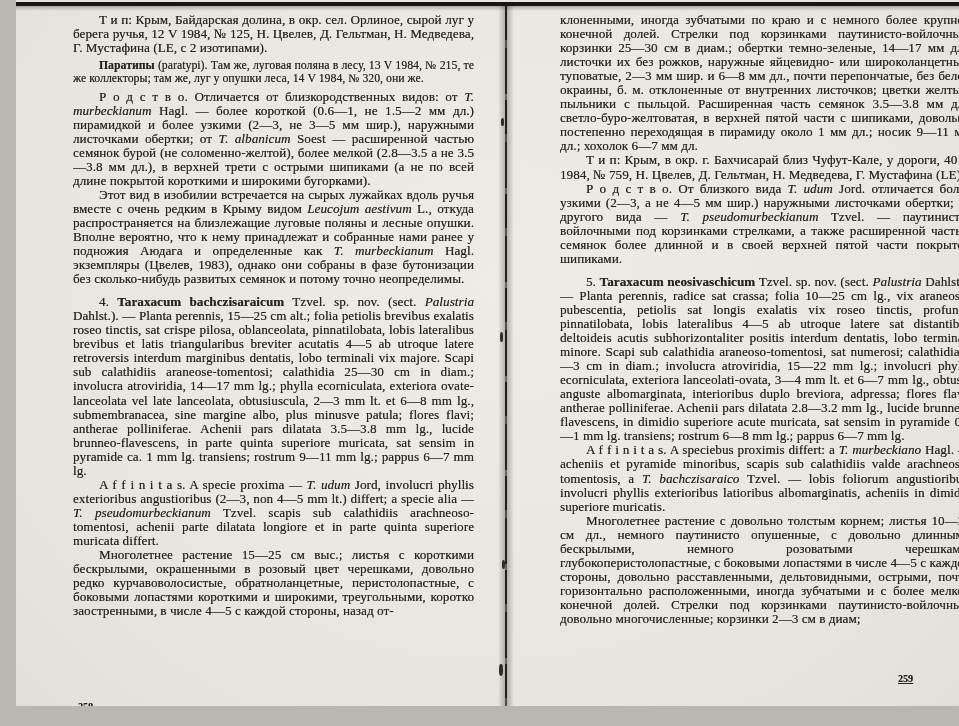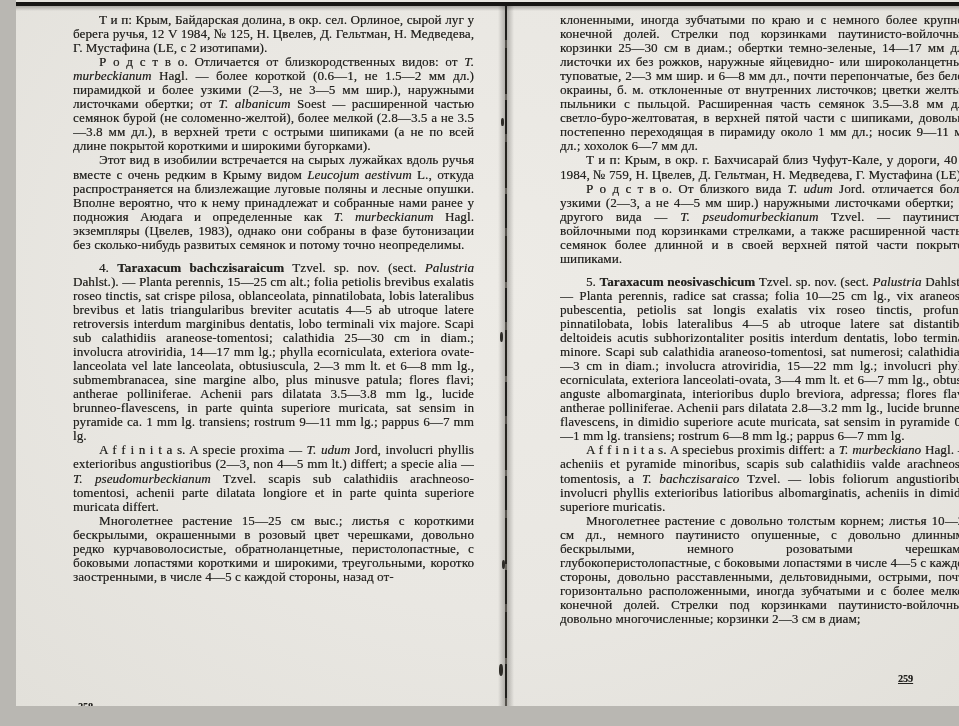--- a/index.html
+++ b/index.html
@@ -65,20 +65,21 @@
 </head>
 <body>
 
 <div class="scan">
 
   <div class="top-edge"></div>
   <div class="top-haze"></div>
 
   <div class="page left">
     <p class="para"><span>Т и п:  Крым, Байдарская долина, в окр. сел. Орлиное, сырой луг у берега ручья, 12 V 1984, № 125, Н. Цвелев, Д. Гельтман, Н. Медведева, Г. Мустафина (LE, с 2 изотипами).</span></p>
+    <p class="para small"><span class="b">Паратипы</span><span> (paratypi). Там же, луговая поляна в лесу, 13 V 1984, № 215, те же коллекторы; там же, луг у опушки леса, 14 V 1984, № 320, они же.</span></p>
     <p class="para"><span>Р о д с т в о.  Отличается от близкородственных видов: от </span><span class="i">T. murbeckianum</span><span> Hagl. — более короткой (0.6—1, не 1.5—2 мм дл.) пирамидкой и более узкими (2—3, не 3—5 мм шир.), наружными листочками обертки; от </span><span class="i">T. albanicum</span><span> Soest — расширенной частью семянок бурой (не соломенно-желтой), более мелкой (2.8—3.5 а не 3.5—3.8 мм дл.), в верхней трети с острыми шипиками (а не по всей длине покрытой короткими и широкими бугорками).</span></p>
     <p class="para"><span>Этот вид в изобилии встречается на сырых лужайках вдоль ручья вместе с очень редким в Крыму видом </span><span class="i">Leucojum aestivum</span><span> L., откуда распространяется на близлежащие луговые поляны и лесные опушки. Вполне вероятно, что к нему принадлежат и собранные нами ранее у подножия Аюдага и определенные как </span><span class="i">T. murbeckianum</span><span> Hagl. экземпляры (Цвелев, 1983), однако они собраны в фазе бутонизации без сколько-нибудь развитых семянок и потому точно неопределимы.</span></p>
     <p class="para gap"><span>4. </span><span class="b">Taraxacum bachczisaraicum</span><span> Tzvel. sp. nov. (sect. </span><span class="i">Palustria</span><span> Dahlst.). — Planta perennis, 15—25 cm alt.; folia petiolis brevibus exalatis roseo tinctis, sat crispe pilosa, oblanceolata, pinnatilobata, lobis lateralibus brevibus et latis triangularibus breviter acutatis 4—5 ab utroque latere retroversis interdum marginibus dentatis, lobo terminali vix majore. Scapi sub calathidiis araneose-tomentosi; calathidia 25—30 cm in diam.; involucra atroviridia, 14—17 mm lg.; phylla ecorniculata, exteriora ovate-lanceolata vel late lanceolata, obtusiuscula, 2—3 mm lt. et 6—8 mm lg., submembranacea, sine margine albo, plus minusve patula; flores flavi; antherae polliniferae. Achenii pars dilatata 3.5—3.8 mm lg., lucide brunneo-flavescens, in parte quinta superiore muricata, sat sensim in pyramide ca. 1 mm lg. transiens; rostrum 9—11 mm lg.; pappus 6—7 mm lg.</span></p>
     <p class="para"><span>A f f i n i t a s.  A specie proxima — </span><span class="i">T. udum</span><span> Jord, involucri phyllis exterioribus angustioribus (2—3, non 4—5 mm lt.) differt; a specie alia — </span><span class="i">T. pseudomurbeckianum</span><span> Tzvel. scapis sub calathidiis arachneoso-tomentosi, achenii parte dilatata longiore et in parte quinta superiore muricata differt.</span></p>
     <p class="para"><span>Многолетнее растение 15—25 см выс.; листья с короткими бескрылыми, окрашенными в розовый цвет черешками, довольно редко курчавоволосистые, обратноланцетные, перистолопастные, с боковыми лопастями короткими и широкими, треугольными, коротко заостренными, в числе 4—5 с каждой стороны, назад от-</span></p>
   </div>
 
   <div class="page right">
     <p class="para noindent"><span>клоненными, иногда зубчатыми по краю и с немного более крупной конечной долей. Стрелки под корзинками паутинисто-войлочные; корзинки 25—30 см в диам.; обертки темно-зеленые, 14—17 мм дл.; листочки их без рожков, наружные яйцевидно- или широколанцетные, туповатые, 2—3 мм шир. и 6—8 мм дл., почти перепончатые, без белой окраины, б. м. отклоненные от внутренних листочков; цветки желтые; пыльники с пыльцой. Расширенная часть семянок 3.5—3.8 мм дл., светло-буро-желтоватая, в верхней пятой части с шипиками, довольно постепенно переходящая в пирамиду около 1 мм дл.; носик 9—11 мм дл.; хохолок 6—7 мм дл.</span></p>
     <p class="para"><span>Т и п:  Крым, в окр. г. Бахчисарай близ Чуфут-Кале, у дороги, 40 V 1984, № 759, Н. Цвелев, Д. Гельтман, Н. Медведева, Г. Мустафина (LE).</span></p>

